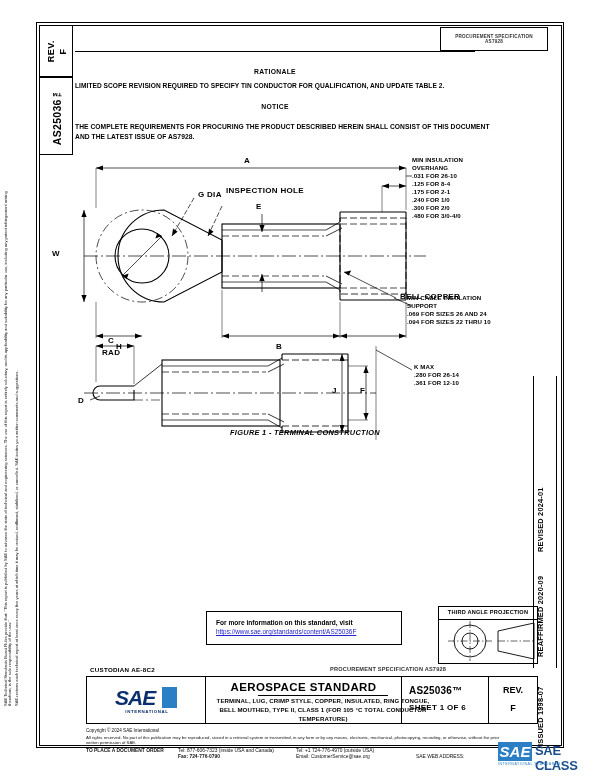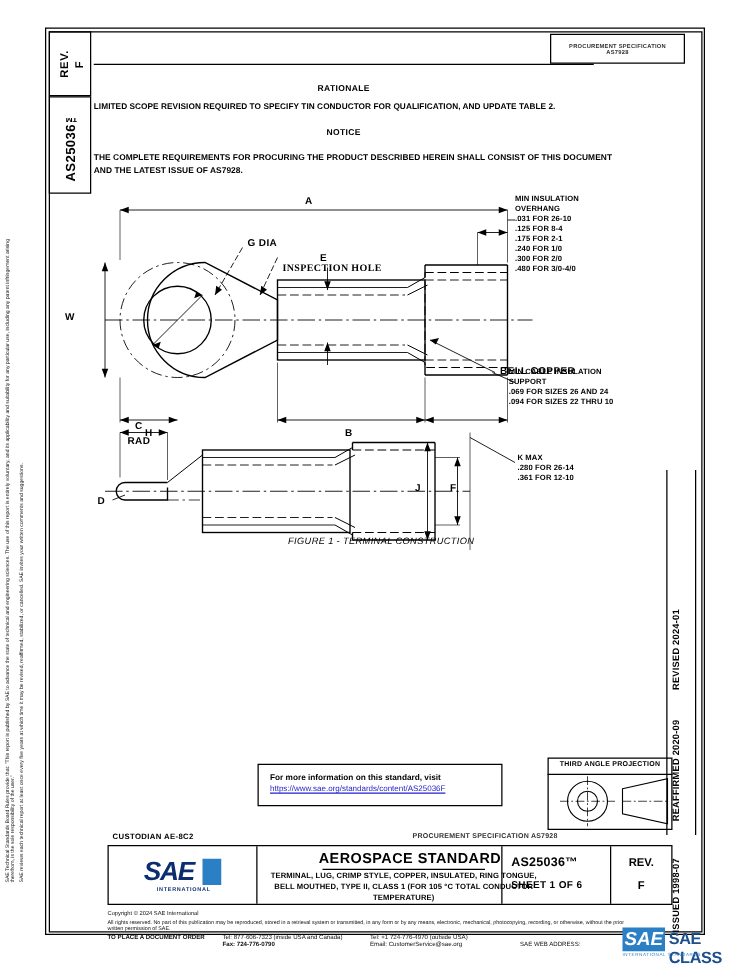--- a/index.html
+++ b/index.html
@@ -54,21 +54,21 @@
   #notice-title{left:75px;top:103px;width:400px;font-size:6.8px;font-weight:bold;text-align:center;letter-spacing:.3px;}
   #notice-text{left:75px;top:122px;width:420px;font-size:6.7px;font-weight:bold;line-height:1.45;letter-spacing:.05px;}
 
   
   #drawing{left:76px;top:150px;width:470px;height:300px;}
 
   .dim-lab{position:absolute;font-size:8px;font-weight:bold;letter-spacing:.3px;}
   .note{position:absolute;font-size:6.1px;font-weight:bold;line-height:1.32;letter-spacing:.1px;}
   svg.draw{position:absolute;left:0;top:0;overflow:visible;}
 
-  #fig-caption{left:180px;top:428px;width:250px;font-size:7.4px;font-weight:normal;
+  #fig-caption{left:180px;top:428px;width:250px;font-size:7.4px;font-weight:bold;
       font-style:italic;text-align:center;letter-spacing:.3px;}
 
   
   #info-box{left:206px;top:611px;width:196px;height:34px;border:1.4px solid #000;background:#fff;}
   #info-box .l1{font-size:6.6px;font-weight:bold;margin:7px 0 0 9px;}
   #info-box .l2{font-size:6.4px;margin:2px 0 0 9px;color:#2222cc;text-decoration:underline;}
 
   
   #tap-box{left:438px;top:606px;width:100px;height:58px;border:1px solid #000;}
   #tap-title{position:absolute;left:438px;top:609px;width:100px;text-align:center;
@@ -83,21 +83,21 @@
   #tb-num{width:86px;border-right:1.3px solid #000;position:relative;}
   #tb-rev{width:48px;position:relative;}
 
   .sae-logo{position:absolute;left:28px;top:9px;width:62px;height:23px;}
   .sae-logo .word{font-size:21px;font-weight:bold;font-style:italic;color:#0b2e6f;
      letter-spacing:-1px;line-height:23px;}
   .sae-logo .blk{position:absolute;right:0;top:1px;width:15px;height:21px;background:#2b7fc4;}
   .sae-sub{position:absolute;left:28px;top:32px;width:64px;text-align:center;
      font-size:4.4px;font-weight:bold;color:#0b2e6f;letter-spacing:.6px;}
 
-  #std-kind{position:absolute;left:0;top:4px;width:100%;text-align:right;
+  #std-kind{position:absolute;left:0;top:4px;width:100%;text-align:center;
      font-size:11.5px;font-weight:bold;letter-spacing:.4px;}
   #std-kind-ul{position:absolute;left:52px;top:18px;width:130px;height:0;border-top:1.2px solid #000;}
   #std-desc{position:absolute;left:6px;top:20px;width:222px;text-align:center;
      font-size:6.1px;font-weight:bold;line-height:1.45;letter-spacing:.1px;}
 
   #num-val{position:absolute;left:7px;top:8px;font-size:10px;font-weight:bold;letter-spacing:.2px;}
   #sheet-val{position:absolute;left:7px;top:26px;font-size:8px;font-weight:bold;letter-spacing:.3px;}
   #rev-lab{position:absolute;left:0;top:8px;width:100%;text-align:center;font-size:9px;font-weight:bold;}
   #rev-val2{position:absolute;left:0;top:26px;width:100%;text-align:center;font-size:9px;font-weight:bold;}
 
@@ -287,21 +287,21 @@
         <line x1="300" y1="196" x2="300" y2="290" stroke-width="0.5"></line>
 
       </g>
     </svg>
 
     <span class="dim-lab" style="left:168px;top:6px;">A</span>
     <span class="dim-lab" style="left:-24px;top:99px;">W</span>
     <span class="dim-lab" style="left:40px;top:192px;">H</span>
     <span class="dim-lab" style="left:200px;top:192px;">B</span>
     <span class="dim-lab" style="left:122px;top:40px;">G DIA</span>
-    <span class="dim-lab" style="left:150px;top:60px;font-family:Liberation Serif, serif;">INSPECTION HOLE</span>
+    <span class="dim-lab" style="left:150px;top:36px;">INSPECTION HOLE</span>
     <span class="dim-lab" style="left:180px;top:52px;">E</span>
     <span class="dim-lab" style="left:324px;top:142px;">BELL COPPER</span>
 
     <span class="dim-lab" style="left:32px;top:186px;">C</span>
     <span class="dim-lab" style="left:26px;top:198px;">RAD</span>
     <span class="dim-lab" style="left:2px;top:246px;">D</span>
     <span class="dim-lab" style="left:284px;top:236px;">F</span>
     <span class="dim-lab" style="left:256px;top:236px;">J</span>
 
     <div class="note" style="left:336px;top:6px;width:126px;">

